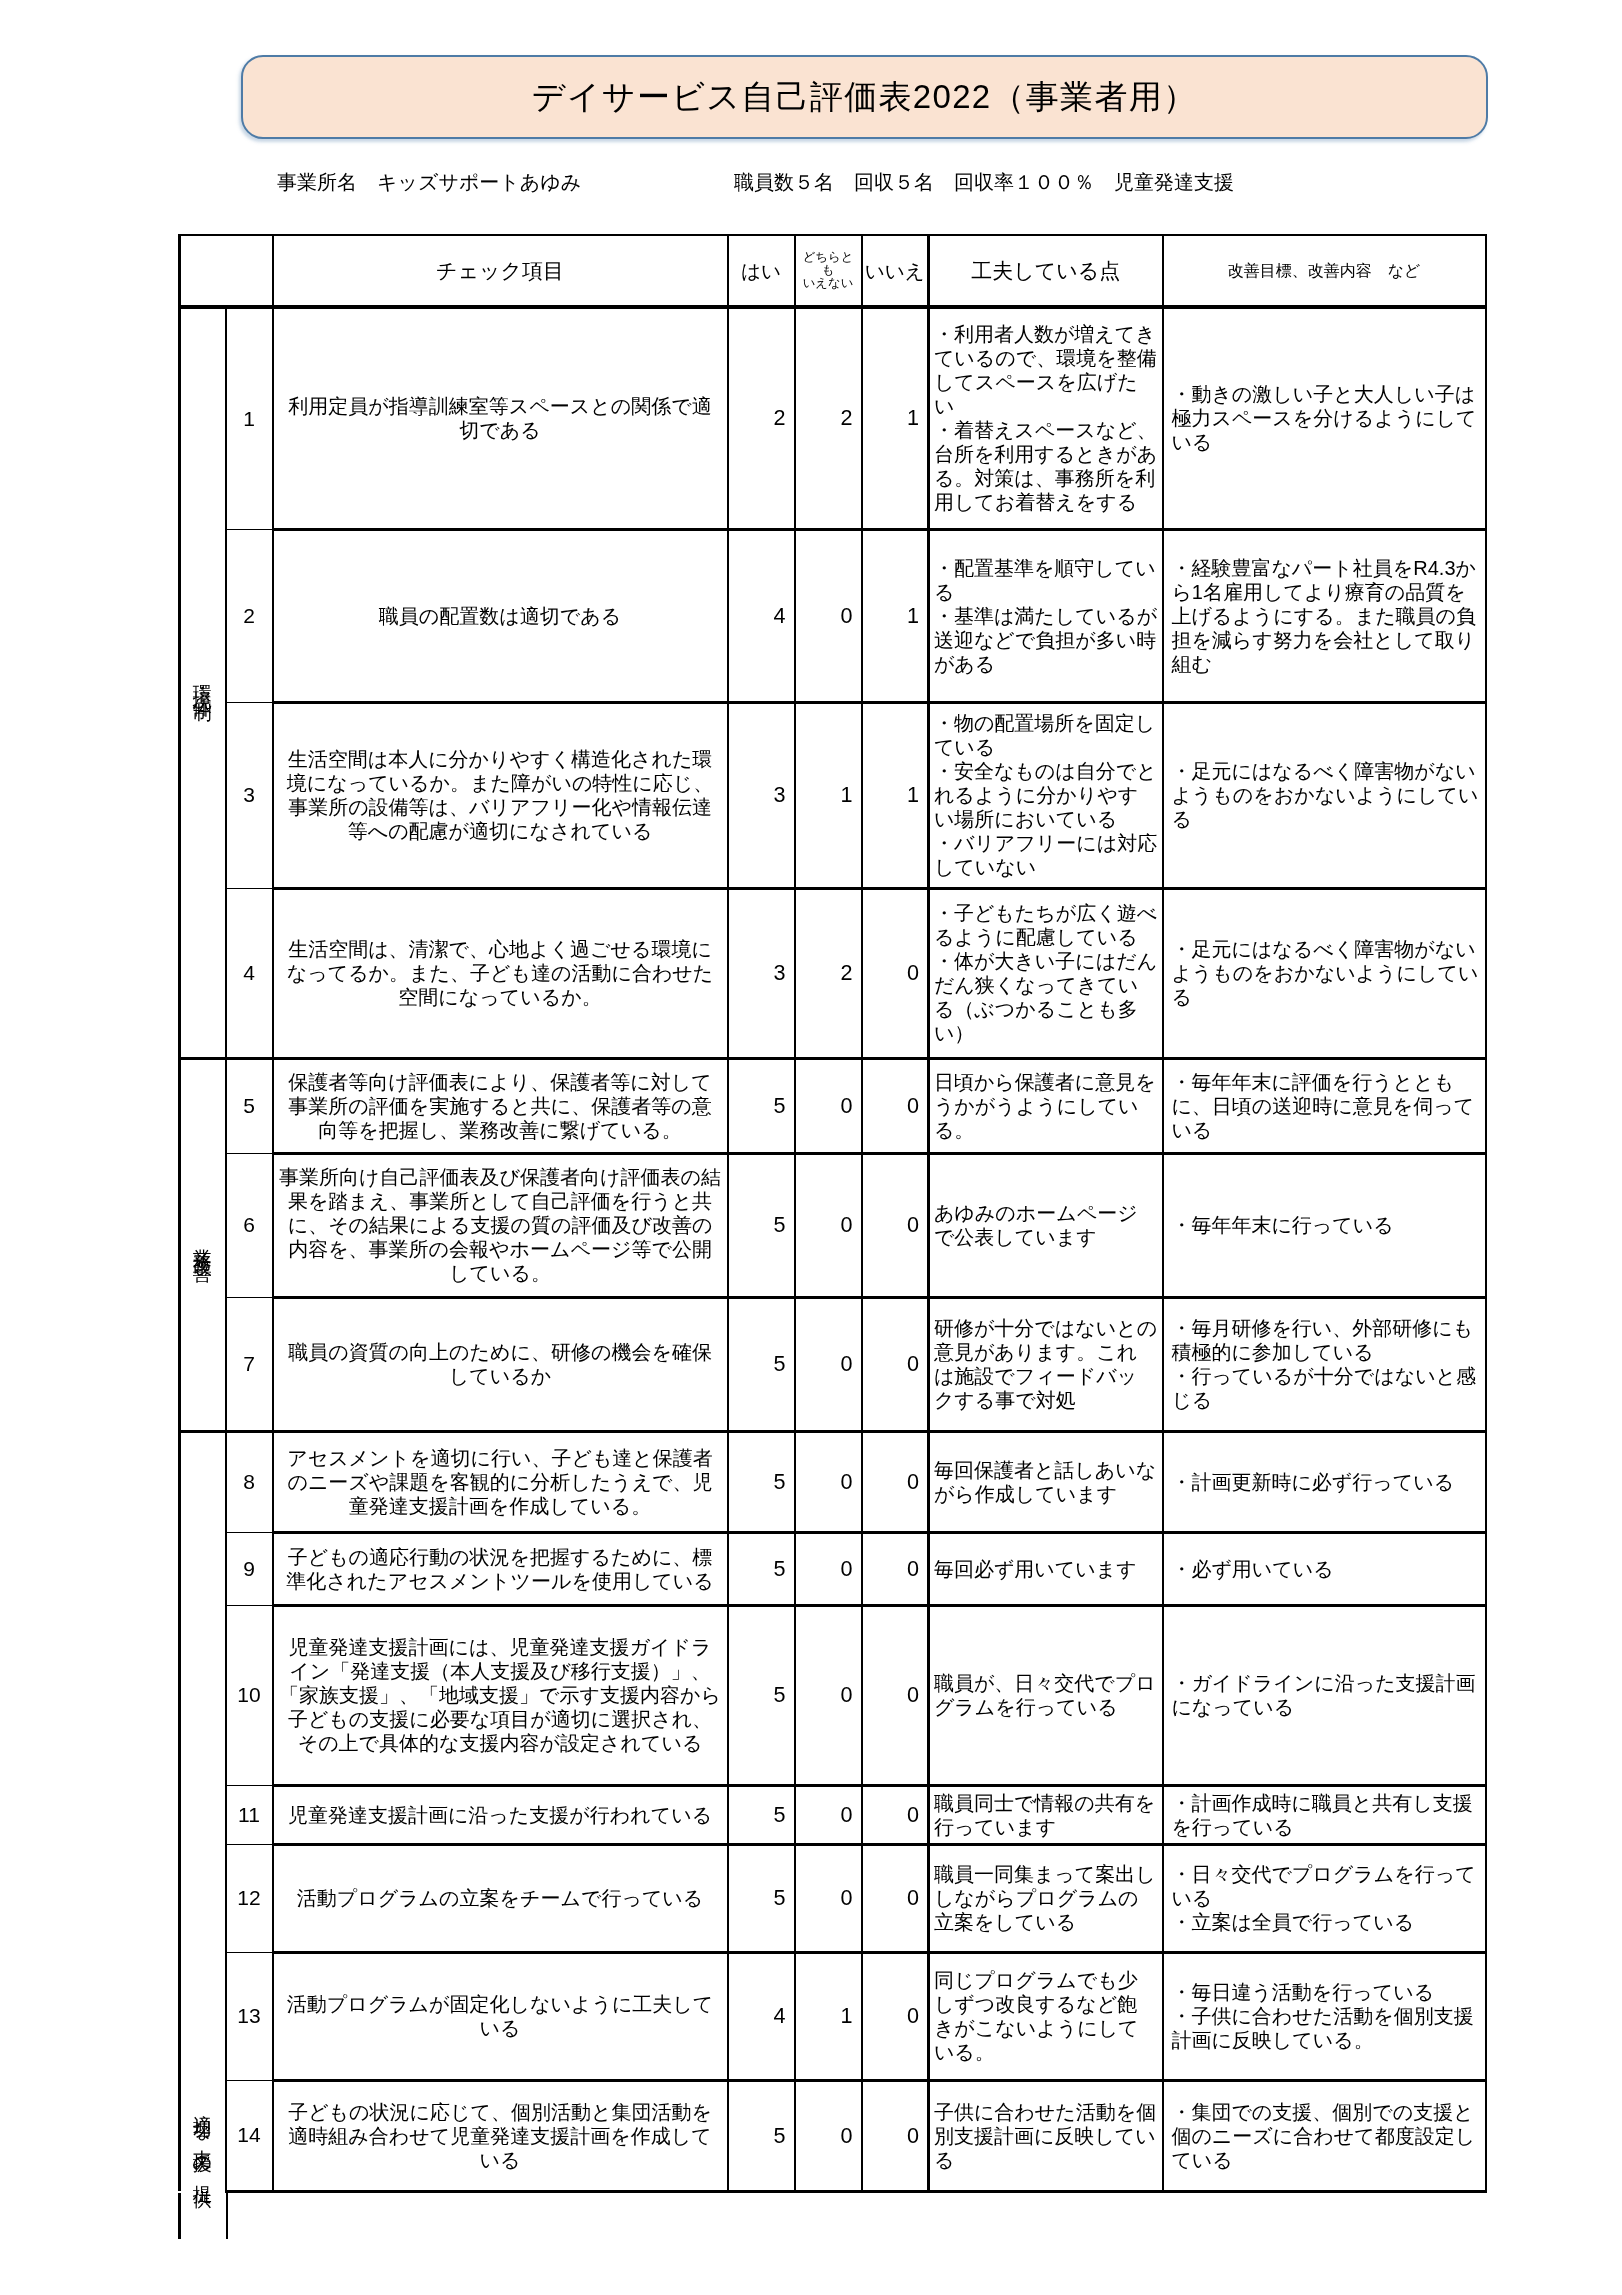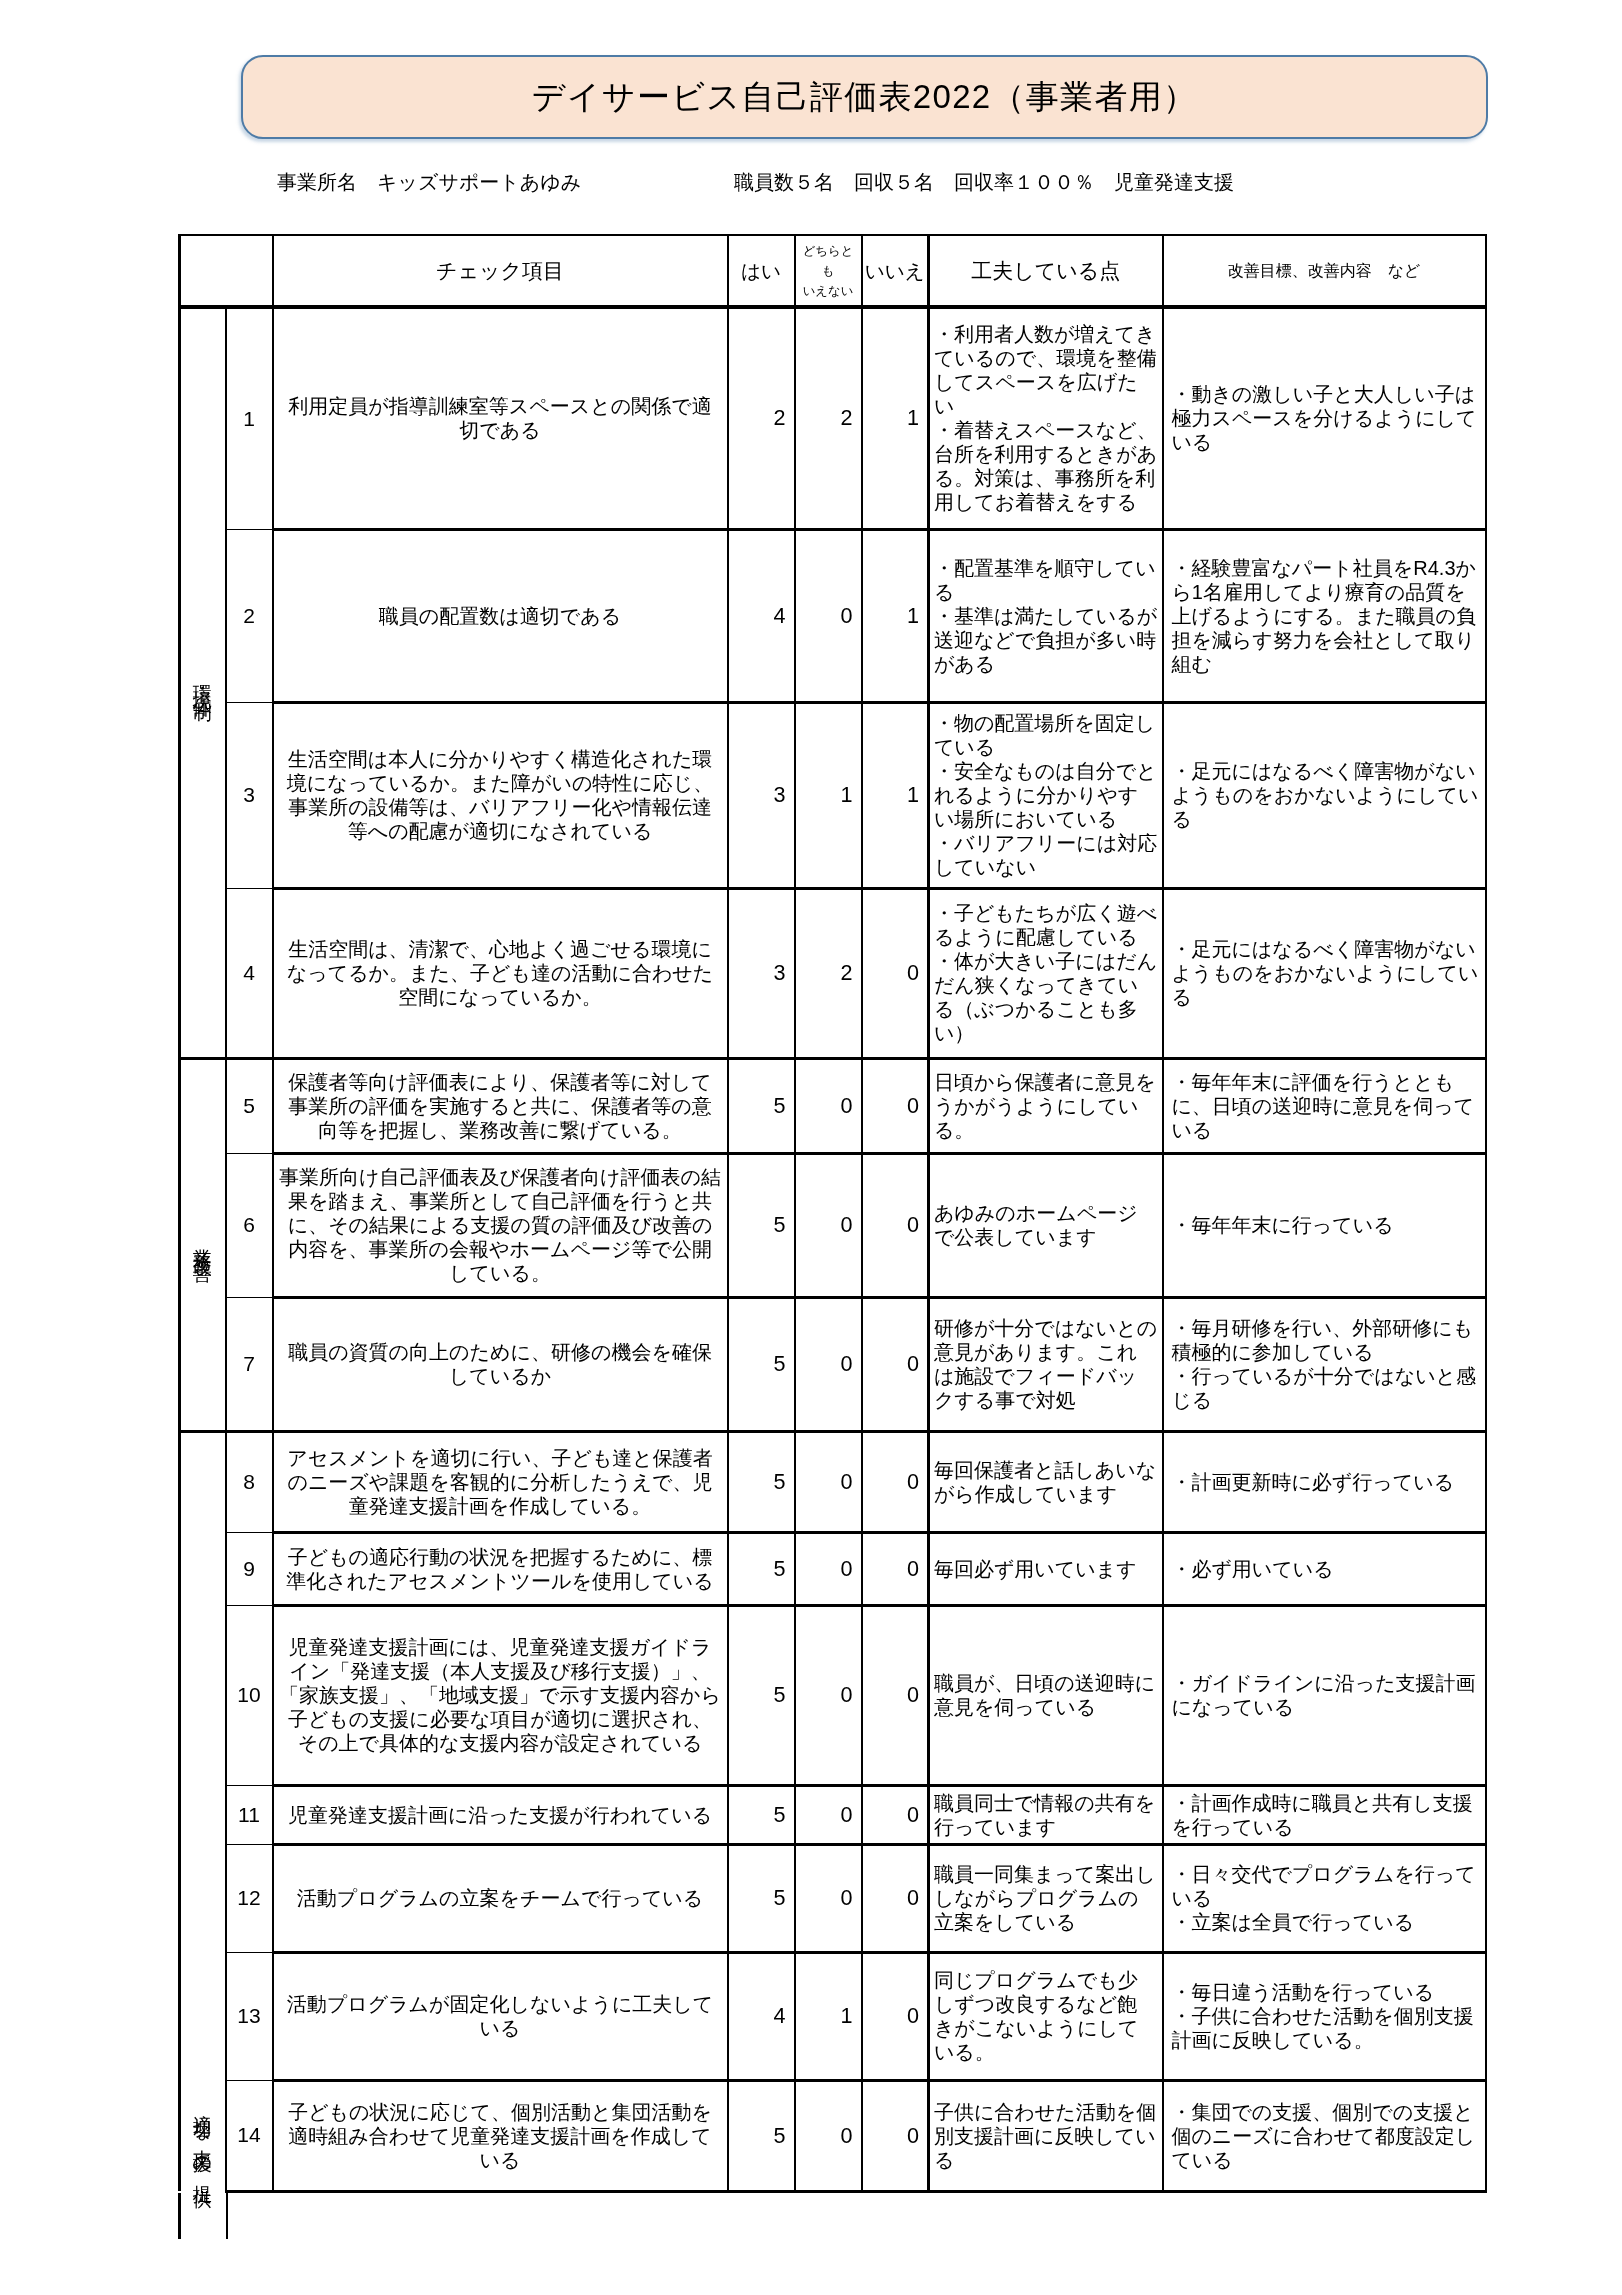--- a/index.html
+++ b/index.html
@@ -26,21 +26,21 @@
     box-sizing:border-box;
     border-left:2px solid #000;border-right:2px solid #000;
     border-top:0;border-bottom:0;
     font-size:20px;line-height:24px;vertical-align:middle;
     padding:2.6px 5.2px;word-break:break-all;
   }
   thead td{border-top:2.6px solid #000;border-bottom:4.6px solid #000;text-align:center;padding:2.6px 1.3px}
   .corner{border-left:3.9px solid #000}
   .h-item{font-size:21px}
   .h-yn{font-size:19.6px}
-  .h-small{font-size:12.4px;line-height:20px;white-space:pre-line}
+  .h-small{font-size:12.4px;line-height:13px;white-space:pre-line}
   .h-eff{font-size:21px;border-left:3.3px solid #000}
   .h-imp{font-size:16px;border-right:2.6px solid #000}
   tr.body td{border-bottom:3.3px solid #000}
   tr.body td.c-num{border-bottom:1.3px solid #000}
   tr.body.group-end td.c-num{border-bottom:3.3px solid #000}
   .c-group{border-left:3.9px solid #000;border-bottom:3.3px solid #000;text-align:center;padding:2.6px 0}
   .c-group span{writing-mode:vertical-rl;letter-spacing:4.6px;font-size:19px;line-height:1}
   .c-group.continues{border-bottom:0;vertical-align:bottom;padding-bottom:6.5px}
   .c-num{text-align:center;font-size:21px}
   .c-item{text-align:center;white-space:pre-wrap}
@@ -179,21 +179,21 @@
           <td class="c-no">0</td>
           <td class="c-eff">毎回必ず用いています</td>
           <td class="c-imp">・必ず用いている</td>
         </tr>
         <tr class="body" style="height: 180px;">
           <td class="c-num">10</td>
           <td class="c-item">児童発達支援計画には、児童発達支援ガイドライン「発達支援（本人支援及び移行支援）」、「家族支援」、「地域支援」で示す支援内容から子どもの支援に必要な項目が適切に選択され、その上で具体的な支援内容が設定されている</td>
           <td class="c-yes">5</td>
           <td class="c-nei">0</td>
           <td class="c-no">0</td>
-          <td class="c-eff">職員が、日頃の送迎時に意見を伺っている</td>
+          <td class="c-eff">職員が、日々交代でプログラムを行っている</td>
           <td class="c-imp">・ガイドラインに沿った支援計画になっている</td>
         </tr>
         <tr class="body" style="height: 59px;">
           <td class="c-num">11</td>
           <td class="c-item">児童発達支援計画に沿った支援が行われている</td>
           <td class="c-yes">5</td>
           <td class="c-nei">0</td>
           <td class="c-no">0</td>
           <td class="c-eff">職員同士で情報の共有を行っています</td>
           <td class="c-imp">・計画作成時に職員と共有し支援を行っている</td>

